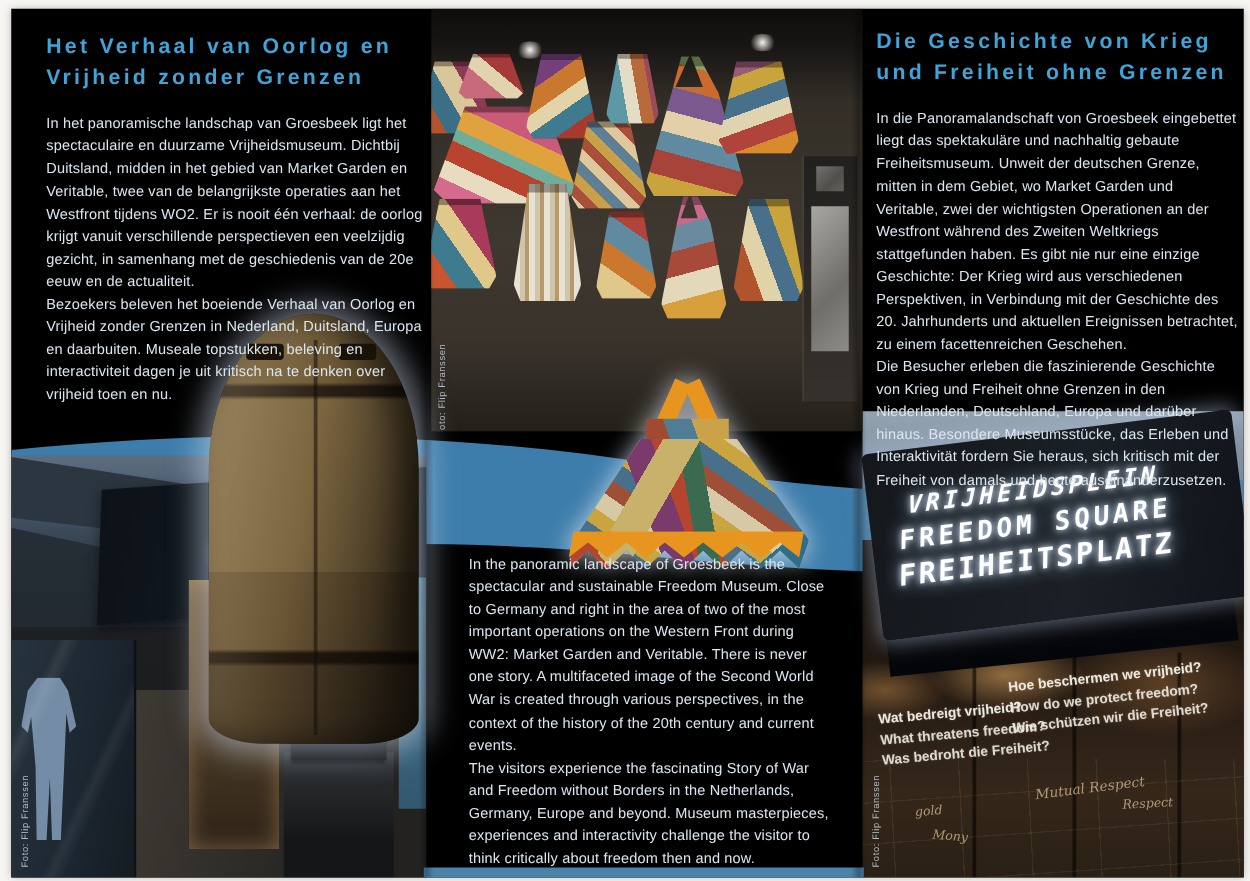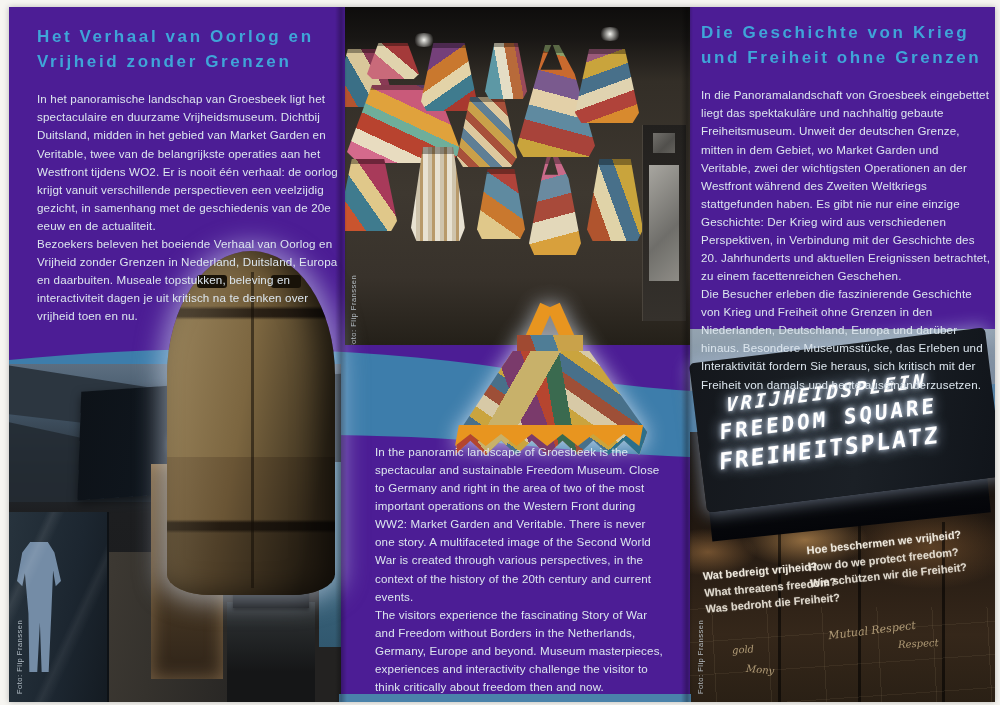--- a/index.html
+++ b/index.html
@@ -1,19 +1,19 @@
 <!DOCTYPE html>
 <html><head>
 <meta charset="utf-8">
 <style>
   * { margin:0; padding:0; box-sizing:border-box; }
   html,body { width:1000px; height:705px; background:#f6f5f1; overflow:hidden;
               font-family:"Liberation Sans", sans-serif; }
   .page { position:absolute; left:9px; top:7px; width:986px; height:695px;
-          background:#4c1d95; overflow:hidden; box-shadow:0 0 6px rgba(0,0,0,.25); }
+          background:#000000; overflow:hidden; box-shadow:0 0 6px rgba(0,0,0,.25); }
 
   
   .fold { position:absolute; top:0; bottom:0; width:12px; z-index:40; pointer-events:none; }
   .fold.f1 { left:326px; background:linear-gradient(90deg, transparent, rgba(0,0,0,.28), transparent); }
   .fold.f2 { left:672px; background:linear-gradient(90deg, transparent, rgba(0,0,0,.30), transparent); }
 
   
   .panel-title { color:#3fa5d8; font-weight:bold; font-size:17px; line-height:1.45;
                  letter-spacing:2.6px; }
   .panel-body p { color:#dce6ee; font-size:11.6px; line-height:1.56; letter-spacing:.15px; }

